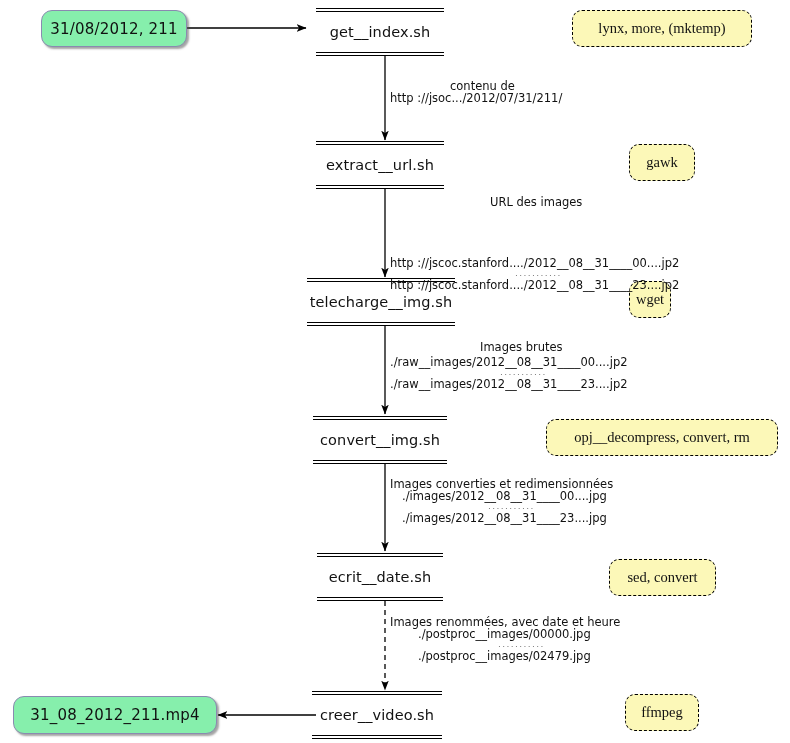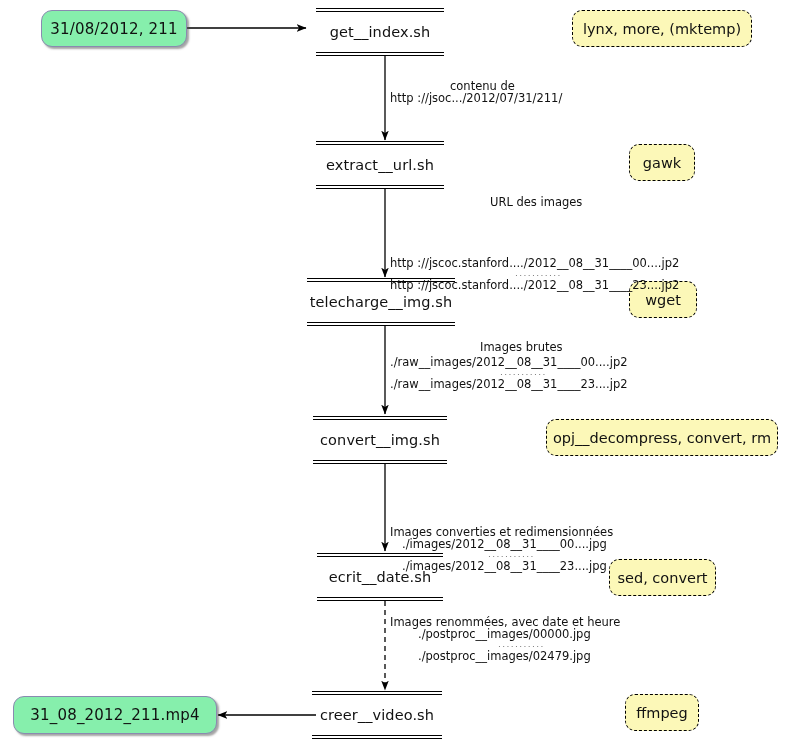--- a/index.html
+++ b/index.html
@@ -30,20 +30,21 @@
     position:absolute;
     background:#fcf8b8;
     border:1.7px dashed #000000;
     border-radius:10px;
     display:flex;align-items:center;justify-content:center;
     font-size:14.5px;
     color:#111;
     white-space:nowrap;
     box-sizing:border-box;
     padding:0 9px;
+    font-family:Liberation Serif, serif;
   }
 
   
   .node{
     position:absolute;
     box-sizing:border-box;
     display:flex;align-items:center;justify-content:center;
   }
   .node .rule{
     position:absolute;left:0;right:0;height:0;
@@ -157,21 +158,21 @@
   </div>
 
   <div class="tool" style="left:572px;top:10px;width:180px;height:37px;">
     <span>lynx, more, (mktemp)</span>
   </div>
 
   <div class="tool" style="left:629px;top:144px;width:66px;height:37px;">
     <span>gawk</span>
   </div>
 
-  <div class="tool" style="left:629px;top:281px;width:68px;height:37px;">
+  <div class="tool" style="left:629px;top:281px;width:42px;height:37px;">
     <span>wget</span>
   </div>
 
   <div class="tool" style="left:546px;top:419px;width:232px;height:37px;">
     <span>opj__decompress, convert, rm</span>
   </div>
 
   <div class="tool" style="left:609px;top:559px;width:107px;height:37px;">
     <span>sed, convert</span>
   </div>
@@ -194,21 +195,21 @@
   </div>
 
   <div class="elabel" style="left:390px;top:341px;width:360px;">
     <span style="display:block;padding-left:90px;">Images brutes</span>
     <span class="gap"></span>
     <span style="display:block;">./raw__images/2012__08__31____00....jp2</span>
     <span class="dots" style="padding-left:110px;">...........</span>
     <span style="display:block;">./raw__images/2012__08__31____23....jp2</span>
   </div>
 
-  <div class="elabel" style="left:390px;top:478px;width:360px;margin-top:48px;">
+  <div class="elabel" style="left:390px;top:478px;width:360px;">
     <span style="display:block;">Images converties et redimensionnées</span>
     <span style="display:block;padding-left:12px;">./images/2012__08__31____00....jpg</span>
     <span class="dots" style="padding-left:98px;">...........</span>
     <span style="display:block;padding-left:12px;">./images/2012__08__31____23....jpg</span>
   </div>
 
   <div class="elabel" style="left:390px;top:616px;width:360px;">
     <span style="display:block;">Images renommées, avec date et heure</span>
     <span style="display:block;padding-left:28px;">./postproc__images/00000.jpg</span>
     <span class="dots" style="padding-left:108px;">...........</span>

